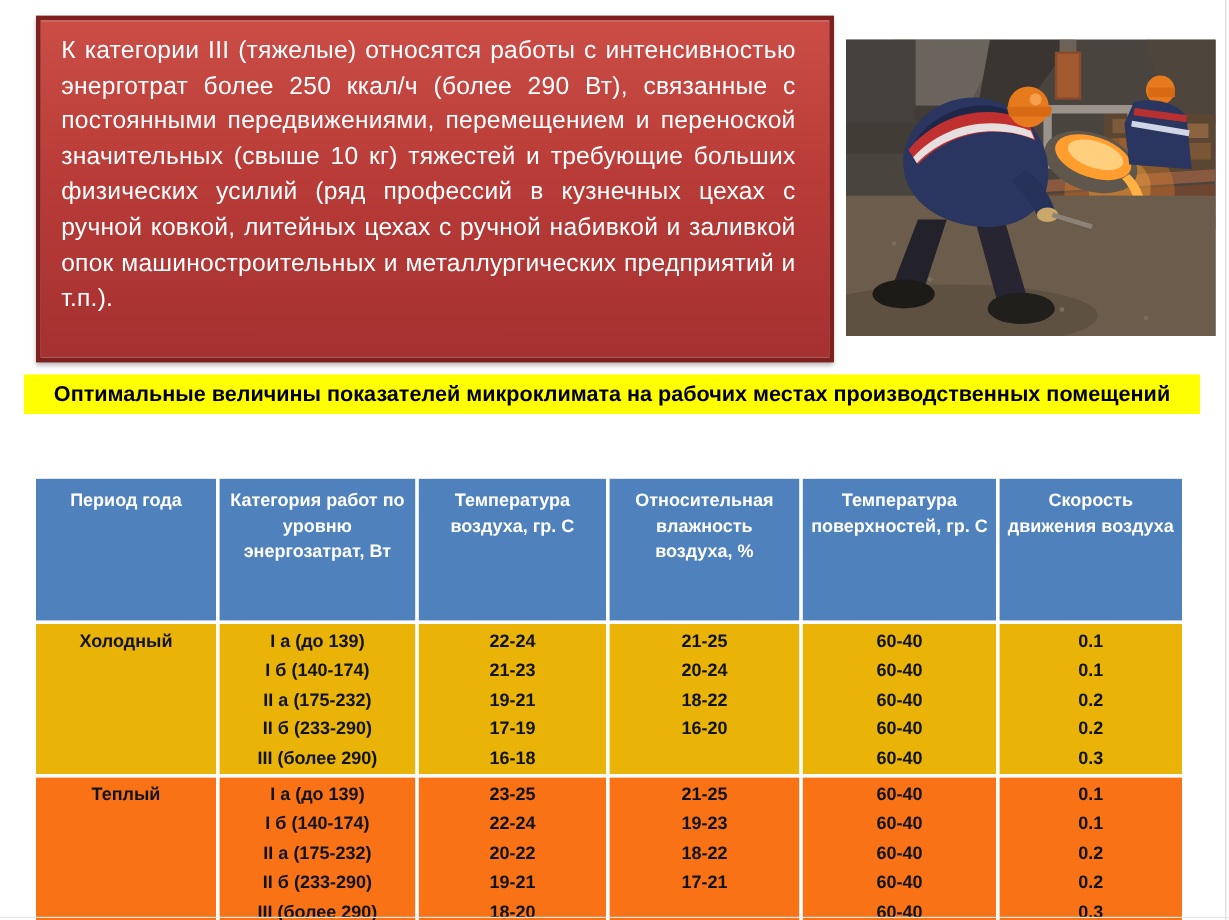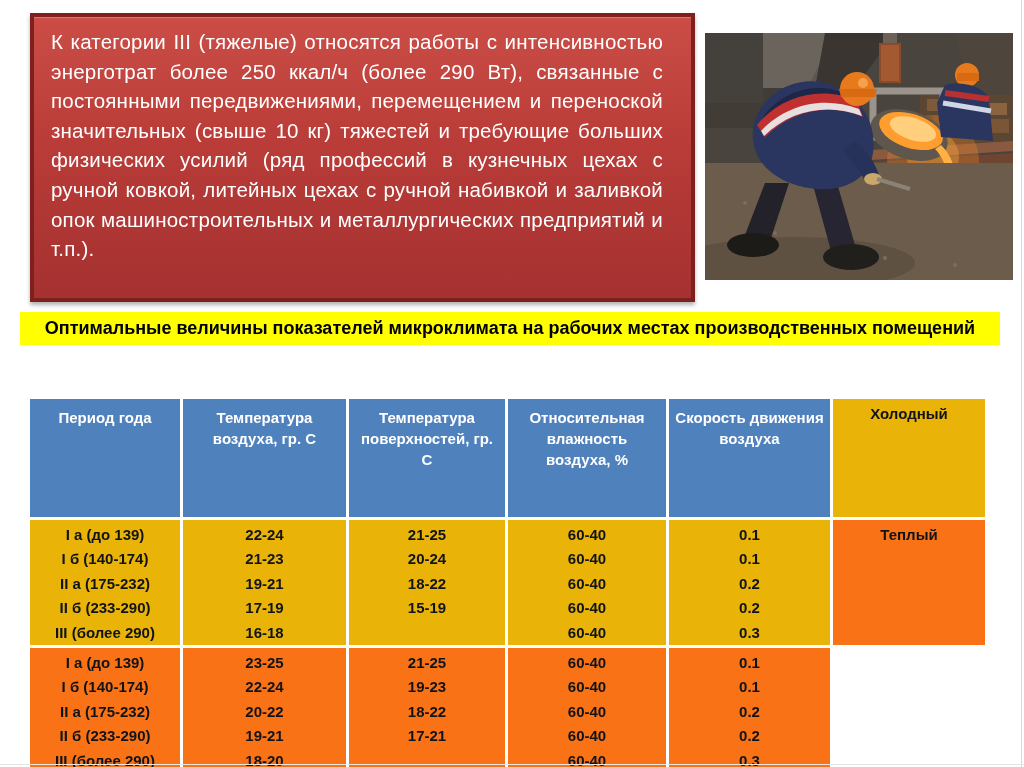--- a/index.html
+++ b/index.html
@@ -144,23 +144,24 @@
     </svg>
   </div>
 
   <div class="banner">
     <div class="txt">Оптимальные величины показателей микроклимата на рабочих местах производственных помещений</div>
   </div>
 
   <div class="tbl">
 
     <div class="hcell">Период года</div>
+    <div class="hcell">Категория работ по уровню энергозатрат, Вт</div>
     <div class="hcell">Температура воздуха, гр. С</div>
+    <div class="hcell">Относительная влажность воздуха, %</div>
     <div class="hcell">Температура поверхностей, гр. С</div>
-    <div class="hcell">Относительная влажность воздуха, %</div>
     <div class="hcell">Скорость движения воздуха</div>
 
     <div class="bcell row1 period-cell">
       <div class="line">Холодный</div>
     </div>
     <div class="bcell row1">
       <div class="line">I а (до 139)</div>
       <div class="line">I б (140-174)</div>
       <div class="line">II а (175-232)</div>
       <div class="line">II б (233-290)</div>
@@ -170,21 +171,21 @@
       <div class="line">22-24</div>
       <div class="line">21-23</div>
       <div class="line">19-21</div>
       <div class="line">17-19</div>
       <div class="line">16-18</div>
     </div>
     <div class="bcell row1">
       <div class="line">21-25</div>
       <div class="line">20-24</div>
       <div class="line">18-22</div>
-      <div class="line">15-19</div>
+      <div class="line">16-20</div>
     </div>
     <div class="bcell row1">
       <div class="line">60-40</div>
       <div class="line">60-40</div>
       <div class="line">60-40</div>
       <div class="line">60-40</div>
       <div class="line">60-40</div>
     </div>
     <div class="bcell row1">
       <div class="line">0.1</div>

